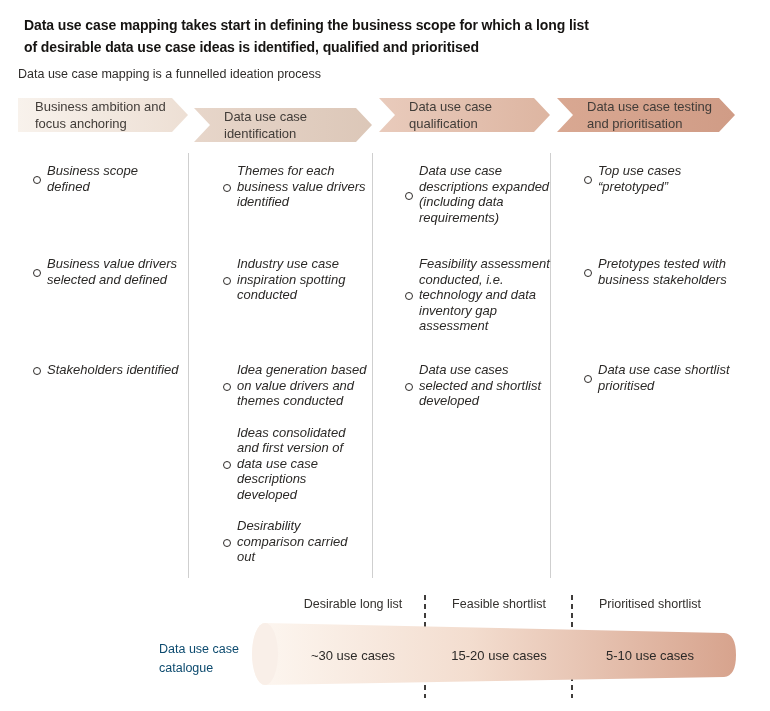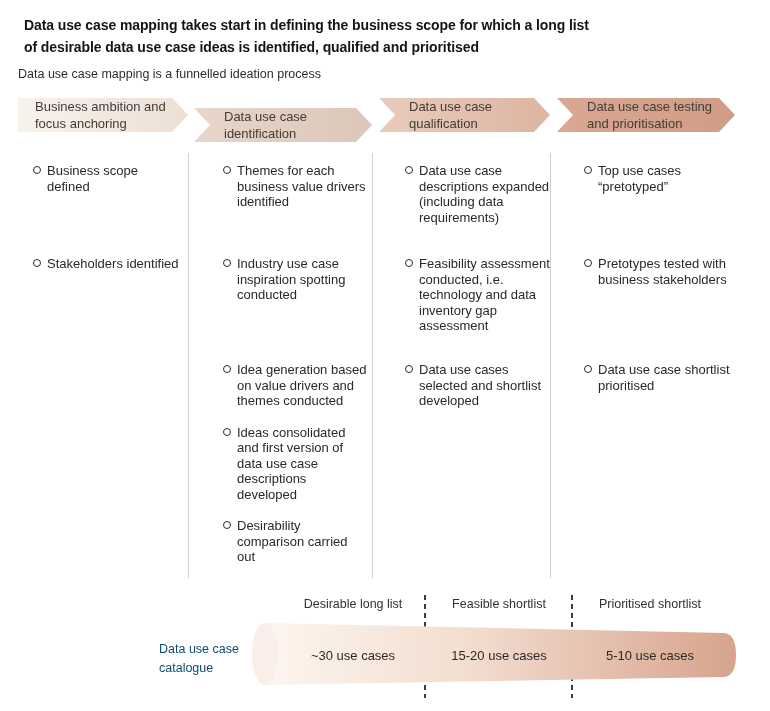--- a/index.html
+++ b/index.html
@@ -34,21 +34,21 @@
   .vline { position:absolute; top:153px; height:425px; width:1px; background:#cfcfcf; }
   .vl1 { left:188px; } .vl2 { left:372px; } .vl3 { left:550px; }
   
   .col { position:absolute; top:163px; }
   .c0 { left:33px;  width:150px; }
   .c1 { left:223px; width:150px; }
   .c2 { left:405px; width:150px; }
   .c3 { left:584px; width:160px; }
   .cell1 { height:93px; }
   .cell2 { height:106px; }
-  .item { display:flex; align-items:flex-start; margin:0 0 16px 0; }
+  .item { display:flex; align-items:center; margin:0 0 16px 0;font-style:italic; }
   .ring {
     flex:0 0 auto; width:8px; height:8px; border:1.4px solid #2f2c2a;
     border-radius:50%; margin:3px 0 0 0; box-sizing:border-box;
   }
   .item .txt { margin-left:6px; width:132px; font-size:13px; line-height:15.5px; color:#2b2927; }
   
   .seg-label {
     position:absolute; top:597px; font-size:12.5px; line-height:15px; color:#33302d;
     transform:translateX(-50%); white-space:nowrap;
   }
@@ -94,20 +94,26 @@
 
   <div class="vline vl1"></div>
   <div class="vline vl2"></div>
   <div class="vline vl3"></div>
 
   <div class="col c0">
     <div class="cell1">
         <div class="item">
       <span class="ring"></span>
       <span class="txt">Business scope defined</span>
+    </div>
+      </div>
+    <div class="cell2">
+        <div class="item">
+      <span class="ring"></span>
+      <span class="txt">Business value drivers selected and defined</span>
     </div>
       </div>
     <div class="item">
       <span class="ring"></span>
       <span class="txt">Stakeholders identified</span>
     </div>
   </div>
 
   <div class="col c1">
     <div class="cell1">

